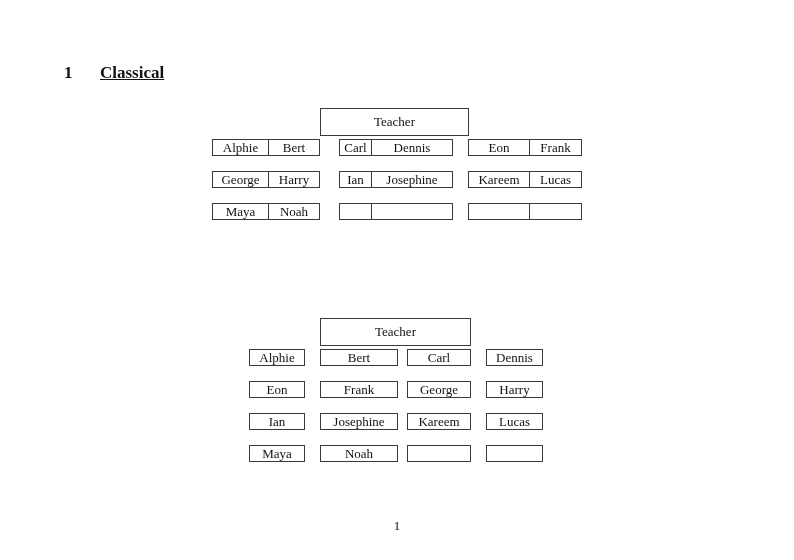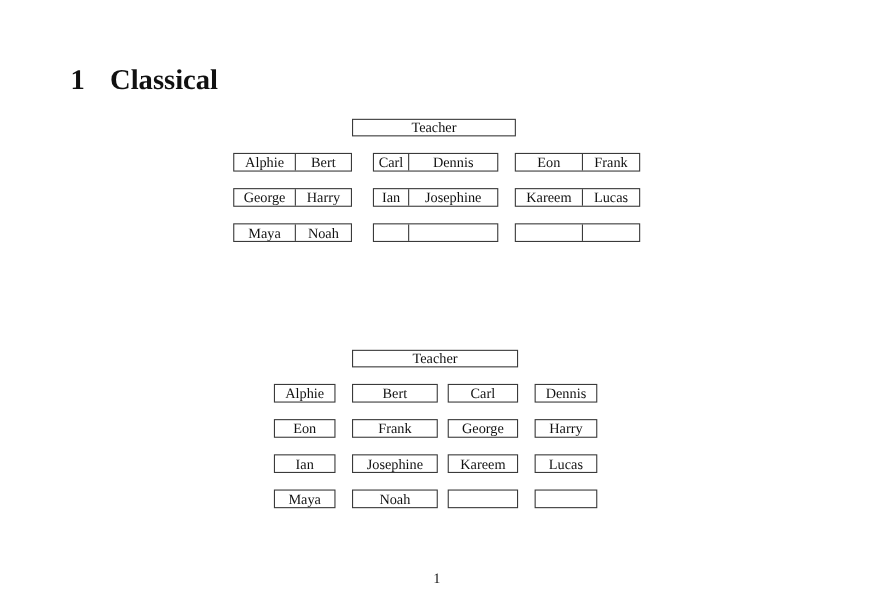--- a/index.html
+++ b/index.html
@@ -5,33 +5,33 @@
   html,body{margin:0;padding:0;background:#fff;}
   .page{
     position:relative;
     width:794px;height:560px;
     background:#ffffff;
     font-family:"Liberation Serif","DejaVu Serif",serif;
     color:#111111;
     overflow:hidden;
   }
   
-  .heading{position:absolute;left:64px;font-weight:bold;font-size:26px;line-height:22px;white-space:nowrap;}
+  .heading{position:absolute;left:64px;font-weight:bold;font-size:17px;line-height:22px;white-space:nowrap;text-decoration:underline;}
   .heading .num{display:inline-block;width:36px;}
   .h1{top:62px;}
   .h2{top:274px;}
 
   
   .box{
     position:absolute;box-sizing:border-box;
     border:1px solid #3a3a3a;background:#ffffff;
     display:flex;align-items:center;justify-content:center;
     font-size:13px;line-height:14px;
   }
-  .teacher{height:16px;}
+  .teacher{height:28px;}
   .t1{left:320px;top:108px;width:149px;}
   .t2{left:320px;top:318px;width:151px;}
 
   
   .desk{
     position:absolute;box-sizing:border-box;height:17px;
     border:1px solid #3a3a3a;background:#ffffff;
     display:flex;
   }
   .desk .cell{

